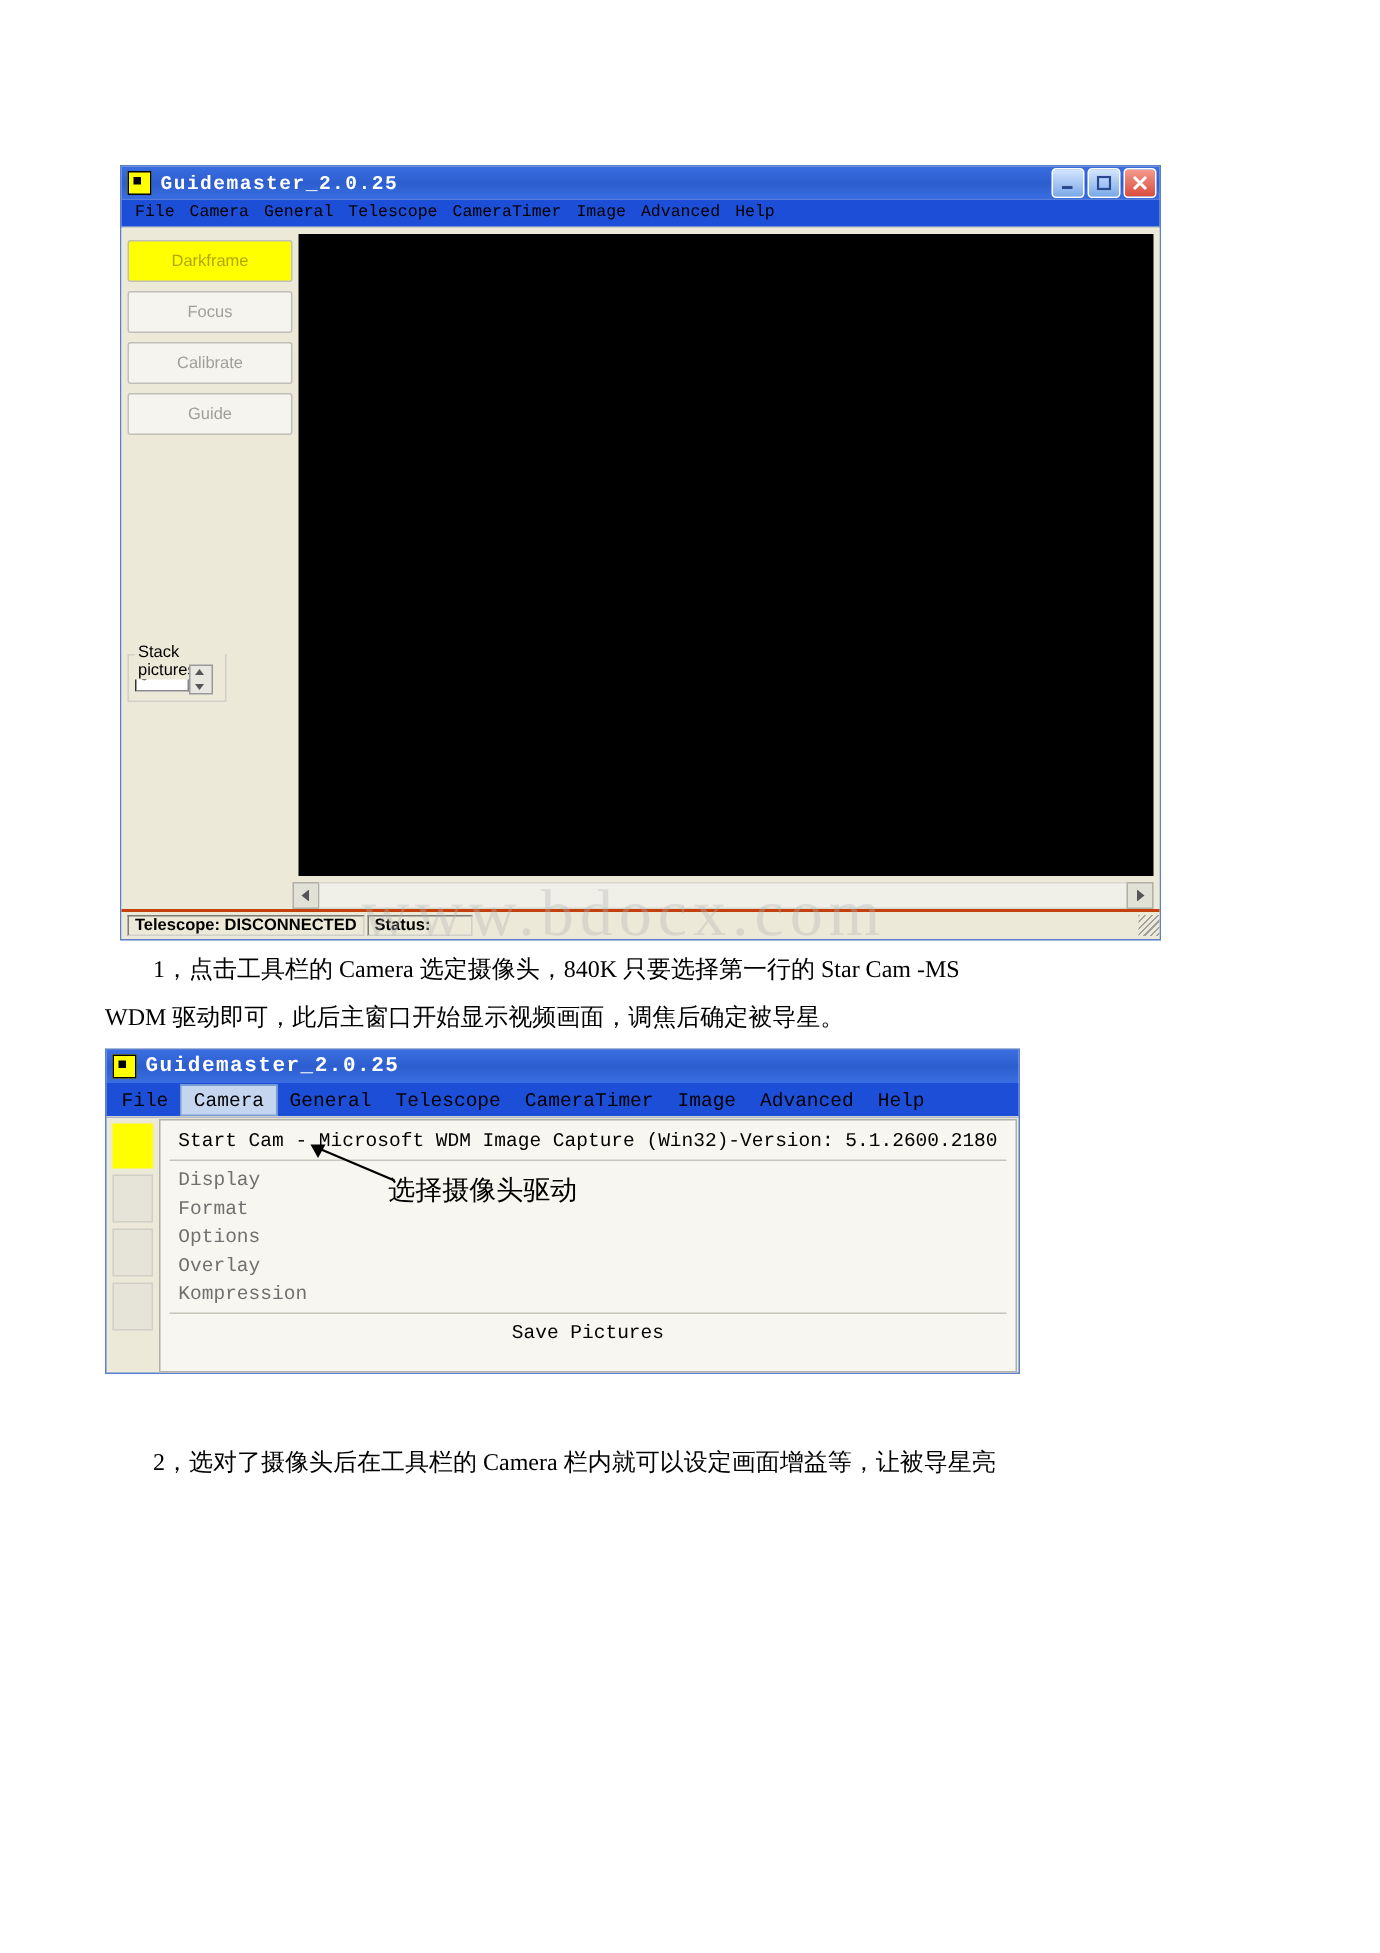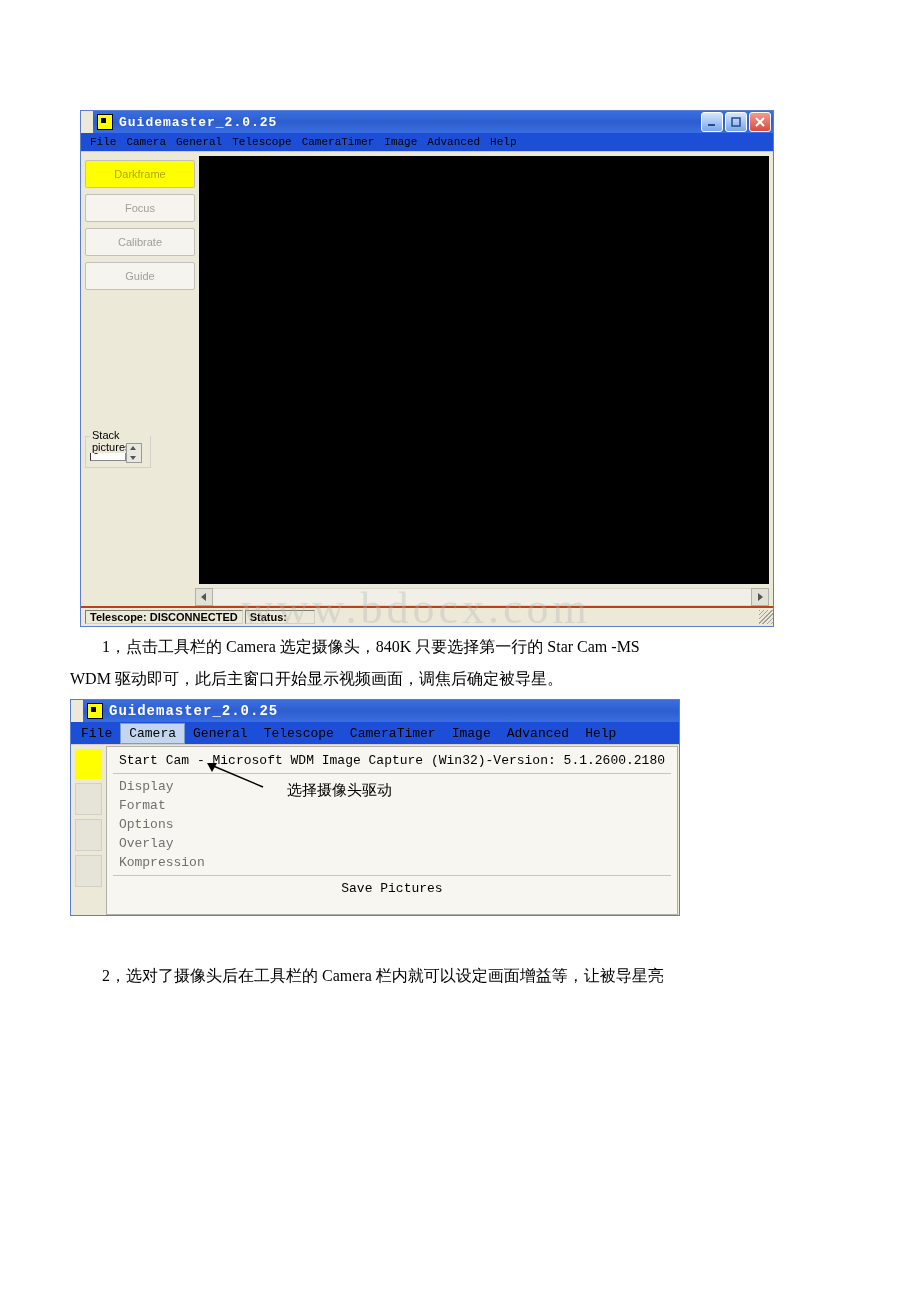--- a/index.html
+++ b/index.html
@@ -30,21 +30,20 @@
   .titlebar {
     height: 22px;
     background: linear-gradient(to bottom, #3a6ee0 0%, #2d5ed0 50%, #3a6ee0 100%);
     display: flex;
     align-items: center;
     padding: 0 2px 0 4px;
     color: #fff;
     font-weight: bold;
     font-size: 13px;
     font-family: "Courier New", monospace;
-    margin-left: 12px;
   }
   .titlebar .app-icon {
     width: 14px; height: 14px;
     background: #ffff00;
     border: 1px solid #000;
     margin-right: 6px;
     position: relative;
   }
   .titlebar .app-icon::after {
     content:"";
@@ -261,23 +260,23 @@
     padding: 2px 12px;
     white-space:nowrap;
   }
   .dropdown .item.active { color:#000;text-align:center; }
   .dropdown hr {
     border:none; border-top:1px solid #c8c6bc;
     margin: 3px 6px;
   }
   .callout-label {
     position:absolute;
-    top:34px; left:180px;
+    top:34px; left:152px;
     font-family:"SimSun",serif;
-    font-size:15px;
+    font-size:18px;
     color:#000;
   }
   .arrow-svg {
     position:absolute;
     top:14px; left:96px;
   }
 </style>
 </head>
 <body>
 

